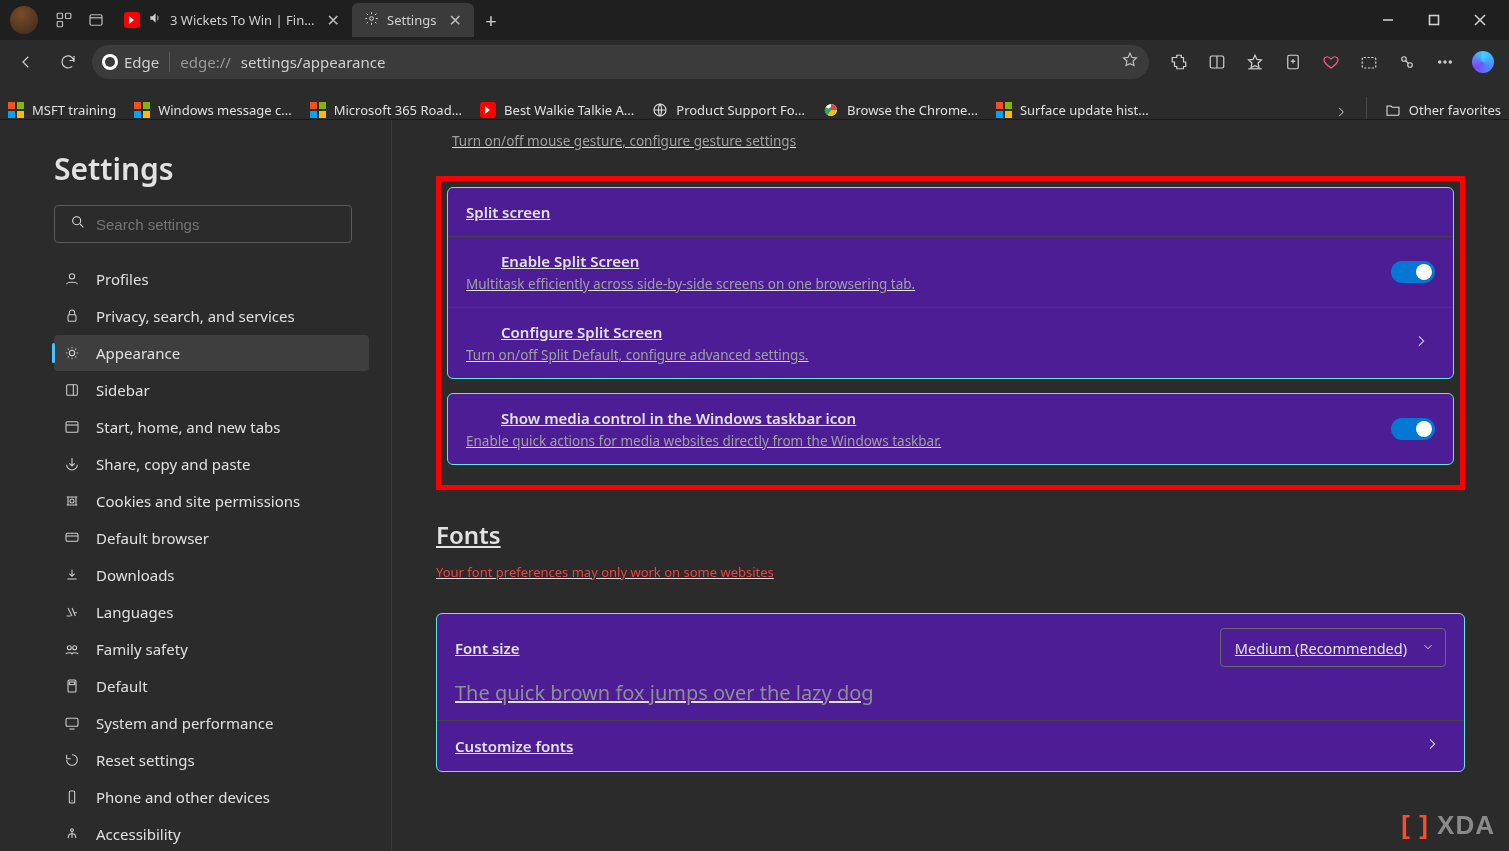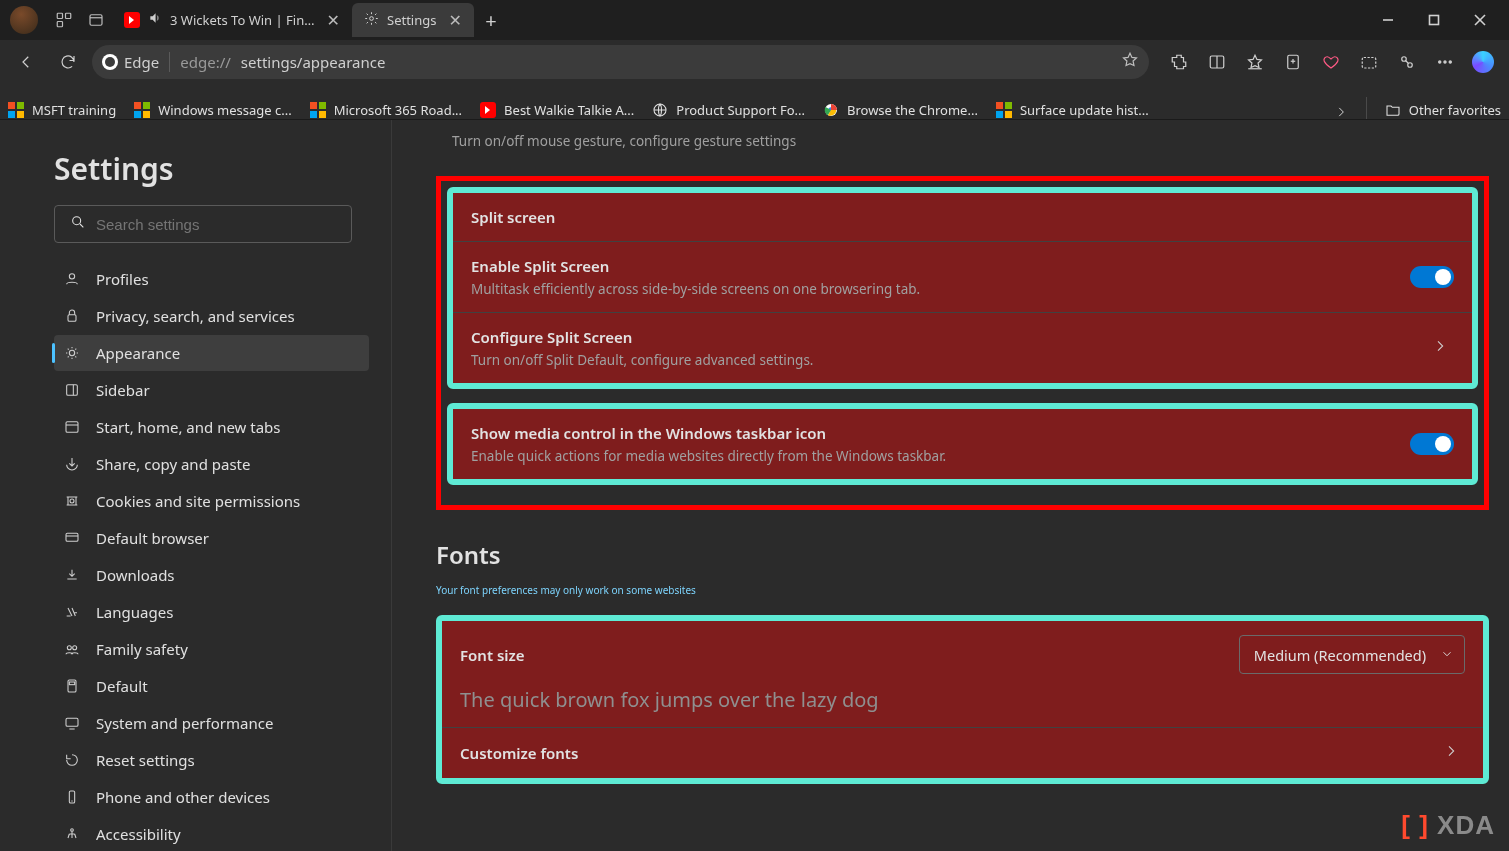--- a/index.html
+++ b/index.html
@@ -192,54 +192,55 @@
   position: absolute;
   left: -2px; top: 8px; bottom: 8px;
   width: 3px;
   background: #4cc2ff;
   border-radius: 2px;
 }
 .nav-icon { width: 18px; color: #cfcfcf; display:flex; }
 .main {
   flex: 1;
   overflow-y: auto;
-  padding: 0 20px 40px 44px;
+  padding: 0 44px 40px 44px;
+  text-decoration: underline;
 }
 .setting-desc {
   color: #a0a0a0;
   font-size: 13.5px;
   margin: 12px 0 26px 16px;
 }
 .highlight-box {
   border: 5px solid #ff0000;
   padding: 6px;
   margin-bottom: 28px;
 }
 .card {
-  background: #7f1d1d;
-  border: 6px solid #5eead4;
+  background: #4c1d95;
+  border: 1px solid #5eead4;
   border-radius: 6px;
   margin-bottom: 14px;
   overflow: hidden;
 }
 .card-header {
   padding: 14px 18px;
   font-weight: 600;
   font-size: 15px;
   border-bottom: 1px solid #414141;
 }
 .card-row {
   display: flex;
   align-items: center;
   padding: 14px 18px;
   border-bottom: 1px solid #414141;
 }
 .card-row:last-child { border-bottom: none; }
 .row-text { flex: 1; }
-.row-title { font-weight: 600; font-size: 15px; margin-bottom: 4px; }
+.row-title { font-weight: 600; font-size: 15px; margin-bottom: 4px; margin-left: 35px; }
 .row-desc { color: #a0a0a0; font-size: 13.5px; }
 .toggle {
   width: 44px; height: 22px;
   background: #0078d4;
   border-radius: 11px;
   position: relative;
 }
 .toggle::after {
   content: "";
   position: absolute;
@@ -248,23 +249,23 @@
   background: #fff;
   border-radius: 50%;
 }
 .chevron { color: #cfcfcf; padding: 0 6px; }
 .section-title {
   font-size: 24px;
   font-weight: 600;
   margin: 6px 0 12px 0;
 }
 .section-hint {
-  color: #7dd3fc;
-  font-size: 10px;
-  margin-bottom: 18px;
+  color: #ef4444;
+  font-size: 13px;
+  margin-bottom: 32px;
 }
 .dropdown {
   display: flex;
   align-items: center;
   gap: 14px;
   border: 1px solid #6a6a6a;
   border-radius: 4px;
   height: 39px;
   padding: 0 10px 0 14px;
   font-size: 14.5px;

